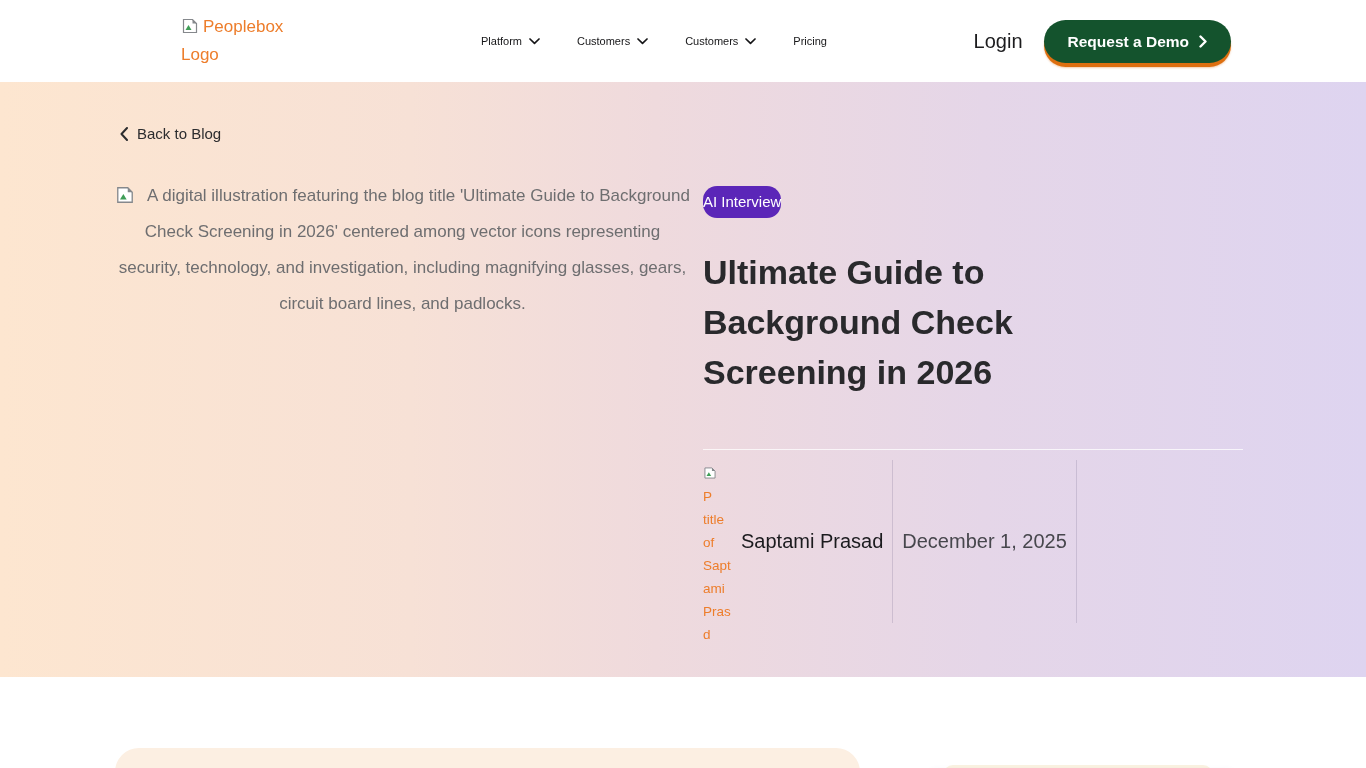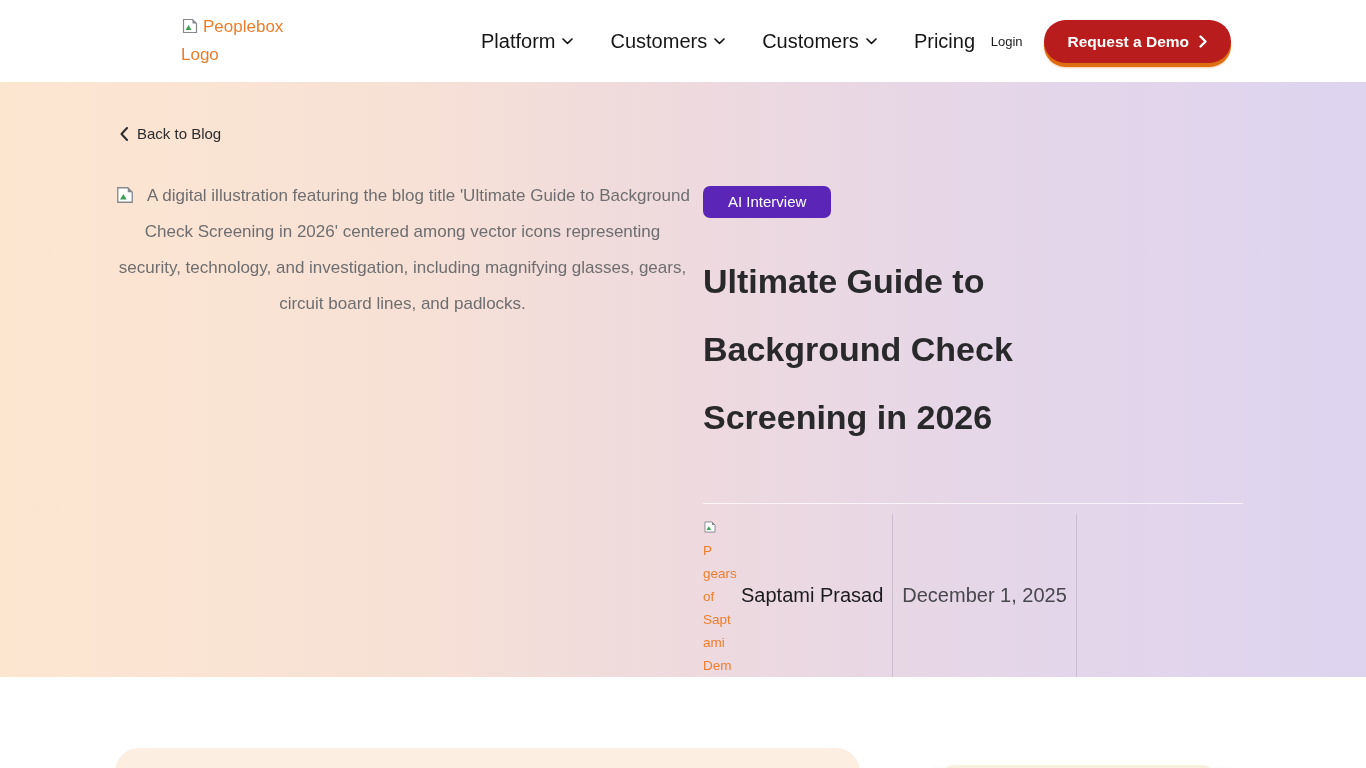--- a/index.html
+++ b/index.html
@@ -31,38 +31,38 @@
   .menu {
     display: flex;
     align-items: center;
     gap: 37px;
     margin-left: 188px;
   }
   .menu-item {
     display: inline-flex;
     align-items: center;
     gap: 7px;
-    font-size: 20px;
+    font-size: 11px;
     color: #161618;
     cursor: pointer;
     white-space: nowrap;
   }
   .nav-right {
     margin-left: auto;
     margin-right: 135px;
     display: flex;
     align-items: center;
     gap: 21px;
   }
-  .login-link { font-size: 13px; color: #1c1c1e; cursor: pointer; }
+  .login-link { font-size: 20px; color: #1c1c1e; cursor: pointer; }
   .cta-btn {
     display: inline-flex;
     align-items: center;
     gap: 10px;
-    background: #b91c1c;
+    background: #14532d;
     border: none;
     border-radius: 26px;
     padding: 13px 24px 12px 24px;
     box-shadow: 0 4px 0 #dd6f10, 0 5px 2px rgba(221,111,16,.35);
     color: #ffffff;
     font-size: 15.5px;
     font-weight: bold;
     font-family: "Liberation Sans", sans-serif;
     cursor: pointer;
   }
@@ -104,29 +104,29 @@
     margin-left: 13px;
     padding-top: 8px;
     min-width: 0;
   }
   .badge {
     display: inline-block;
     background: #5b26b8;
     color: #ffffff;
     font-size: 15px;
     line-height: 20px;
-    padding: 6px 25px;
-    border-radius: 7px;
+    padding: 6px 0;
+    border-radius: 14px;
     text-align: center;
   }
   .post-title {
     margin: 29px 0 0 0;
     max-width: 420px;
     font-size: 34px;
-    line-height: 68px;
+    line-height: 50px;
     font-weight: bold;
     color: #29292c;
   }
   .meta-rule {
     border: none;
     border-top: 1px solid rgba(255,255,255,0.75);
     margin: 52px 0 0 0;
     width: 100%;
   }
   .meta-row {
@@ -257,25 +257,25 @@
 
       <hr class="meta-rule">
 
       <div class="meta-row">
         <div class="avatar-broken">
           <span><svg class="bi" width="14" height="14" viewBox="0 0 18 18">
                 <path d="M2.5 2.5 H11.5 L15.5 6.5 V15.5 H2.5 Z" fill="#ffffff" stroke="#85888c" stroke-width="1.2"></path>
                 <path d="M11.5 2.5 L15.5 6.5 H11.5 Z" fill="#85888c"></path>
                 <path d="M4.5 13 L7.5 8 L10.5 13 Z" fill="#3f9e57"></path>
               </svg><span>P</span></span>
-          <span>gears</span>
+          <span>title</span>
           <span>of</span>
           <span>Sapt</span>
           <span>ami</span>
-          <span>Demo</span>
+          <span>Pras</span>
           <span>d</span>
         </div>
         <div class="meta-cell meta-name">Saptami Prasad</div>
         <div class="vdiv"></div>
         <div class="meta-cell meta-date">December 1, 2025</div>
         <div class="vdiv"></div>
       </div>
     </div>
 
   </div>

